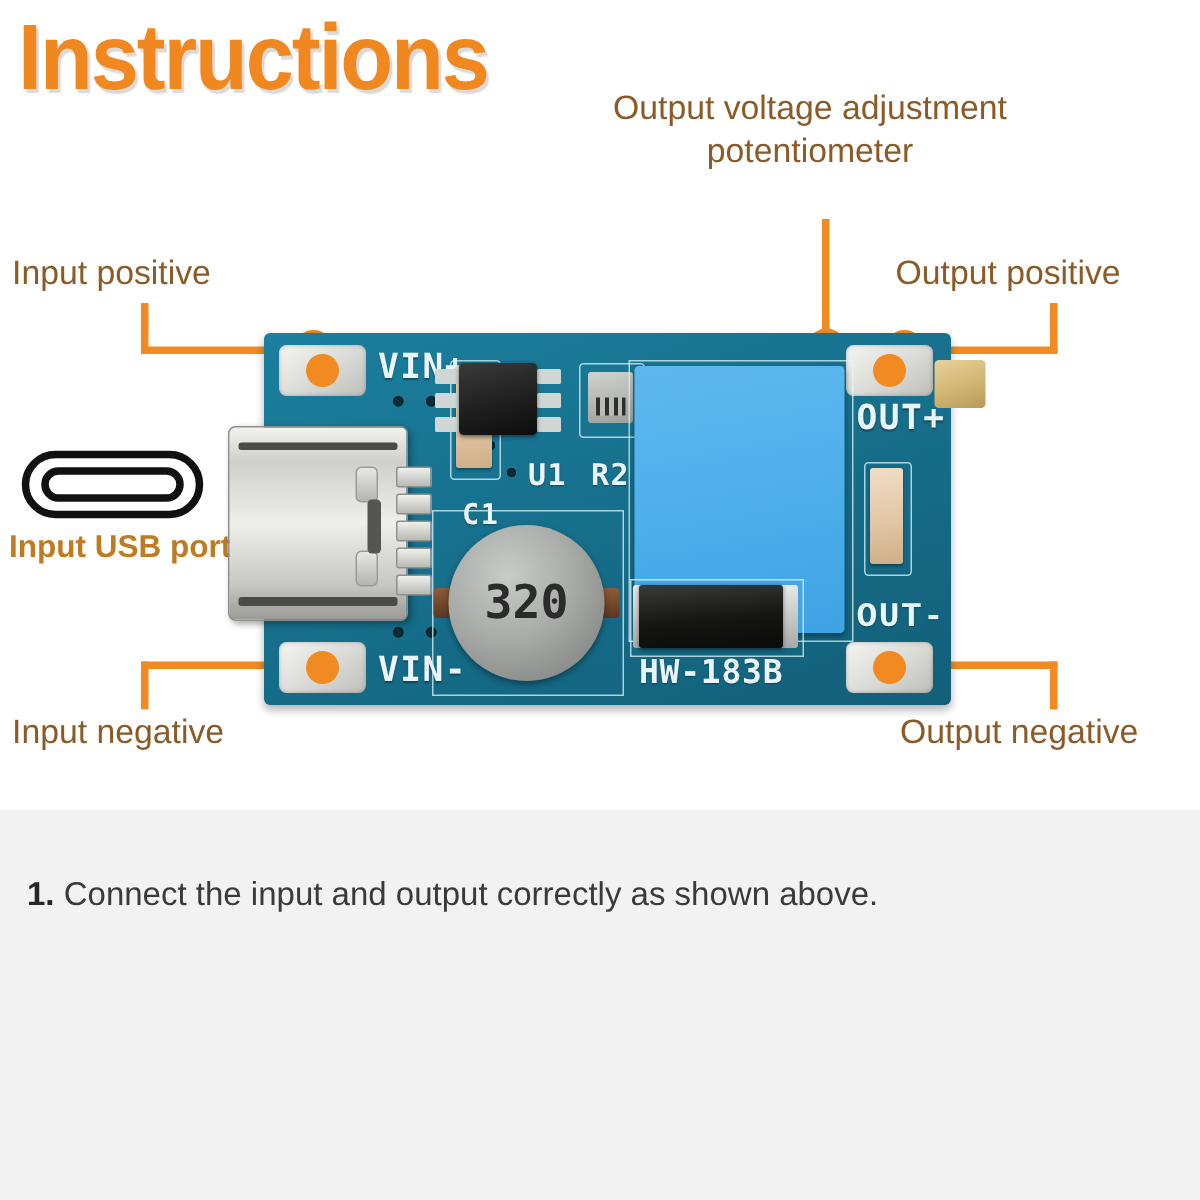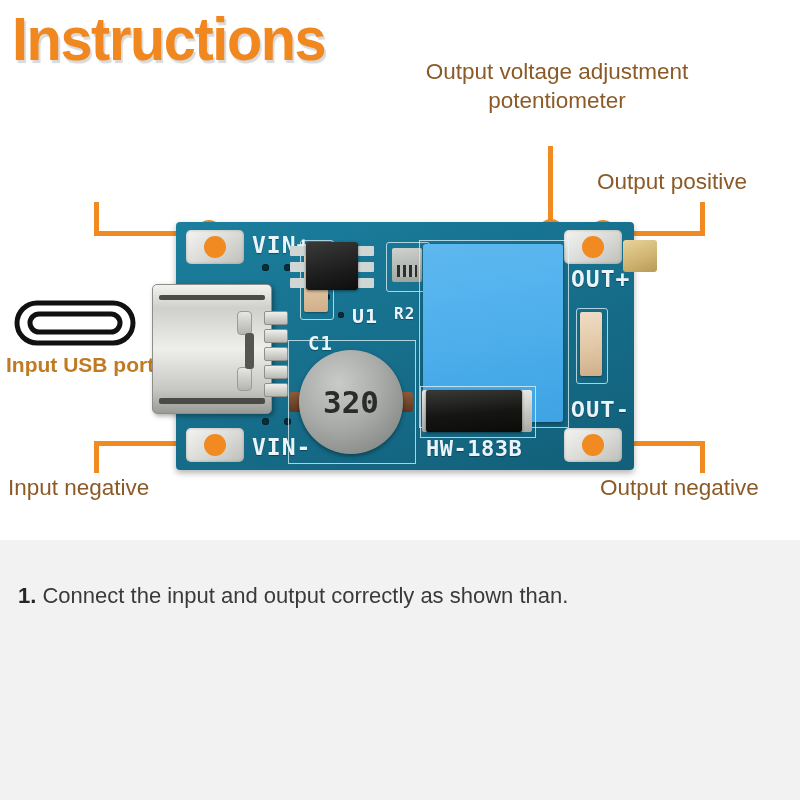--- a/index.html
+++ b/index.html
@@ -34,21 +34,21 @@
   }
 
   
   .callout{
     position:absolute;
     color:#8b5a26;
     font-size:22.5px;
     line-height:1.28;
     white-space:nowrap;
   }
-  #callout-pot{ left:402px; top:58px; text-align:center; width:310px; white-space:normal;}
+  #callout-pot{ left:385px; top:58px; text-align:center; width:310px; white-space:normal;}
   #callout-in-pos{ left:8px;  top:168px; }
   #callout-out-pos{ left:597px; top:168px; }
   #callout-in-neg{ left:8px;  top:474px; }
   #callout-out-neg{ left:600px; top:474px; }
   #callout-usb{
     left:6px; top:352px;
     font-weight:bold;
     color:#c07a22;
     font-size:21px;
   }
@@ -217,20 +217,21 @@
   .instruction .num{ font-weight:bold; color:#262626; }
 </style>
 </head>
 <body>
 
 <div id="diagram-panel">
 
   <div id="page-title">Instructions</div>
 
   <div class="callout" id="callout-pot">Output voltage adjustment potentiometer</div>
+  <div class="callout" id="callout-in-pos">Input positive</div>
   <div class="callout" id="callout-out-pos">Output positive</div>
   <div class="callout" id="callout-in-neg">Input negative</div>
   <div class="callout" id="callout-usb">Input USB port</div>
   <div class="callout" id="callout-out-neg">Output negative</div>
 
   <svg id="usb-c-icon" viewBox="0 0 122 46">
     <rect x="3" y="3" width="116" height="40" rx="20" ry="20" fill="none" stroke="#111111" stroke-width="5"></rect>
     <rect x="16" y="14" width="90" height="18" rx="9" ry="9" fill="none" stroke="#111111" stroke-width="5"></rect>
   </svg>
 
@@ -279,21 +280,21 @@
       <div class="pad-hole" style="left:18px;top:6px;width:22px;height:22px;"></div>
     </div>
 
     <span class="silk" style="left:76px;top:10px;font-size:23px;">VIN+</span>
     <span class="silk" style="left:76px;top:212px;font-size:23px;">VIN-</span>
     <span class="silk" style="left:395px;top:44px;font-size:23px;">OUT+</span>
     <span class="silk" style="left:395px;top:176px;font-size:23px;font-family:Liberation Mono, monospace;">OUT-</span>
     <span class="silk" style="left:132px;top:98px;font-size:19px;margin-top:12px;">C1</span>
     <span class="silk" style="left:426px;top:96px;font-size:19px;transform:rotate(90deg);transform-origin:left top;">C2</span>
     <span class="silk" style="left:176px;top:82px;font-size:20px;">U1</span>
-    <span class="silk" style="left:218px;top:82px;font-size:16px;">R2</span>
+    <span class="silk" style="left:218px;top:82px;font-size:20px;">R2</span>
     <span class="silk" style="left:362px;top:158px;font-size:20px;">D3</span>
     <span class="silk" style="left:250px;top:214px;font-size:22px;letter-spacing:0.5px;">HW-183B</span>
 
     <div class="via" style="left:86px;top:42px;"></div>
     <div class="via" style="left:108px;top:42px;"></div>
     <div class="via" style="left:86px;top:196px;"></div>
     <div class="via" style="left:108px;top:196px;"></div>
     <div class="via" style="left:162px;top:90px;width:6px;height:6px;"></div>
     <div class="via" style="left:148px;top:72px;width:6px;height:6px;"></div>
     <div class="via" style="left:372px;top:184px;width:7px;height:7px;background:#dfeef5;"></div>
@@ -333,15 +334,15 @@
 
     <div class="outline" style="left:400px;top:86px;width:30px;height:74px;border-radius:3px;"></div>
     <div class="cap" style="left:404px;top:90px;width:22px;height:64px;"></div>
 
   </div>
 </div>
 
 <div id="instructions-panel">
   <p class="instruction">
     <span class="num">1.</span>
-    <span>Connect the input and output correctly as shown than.</span>
+    <span>Connect the input and output correctly as shown above.</span>
   </p>
 </div>
 
 </body></html>

